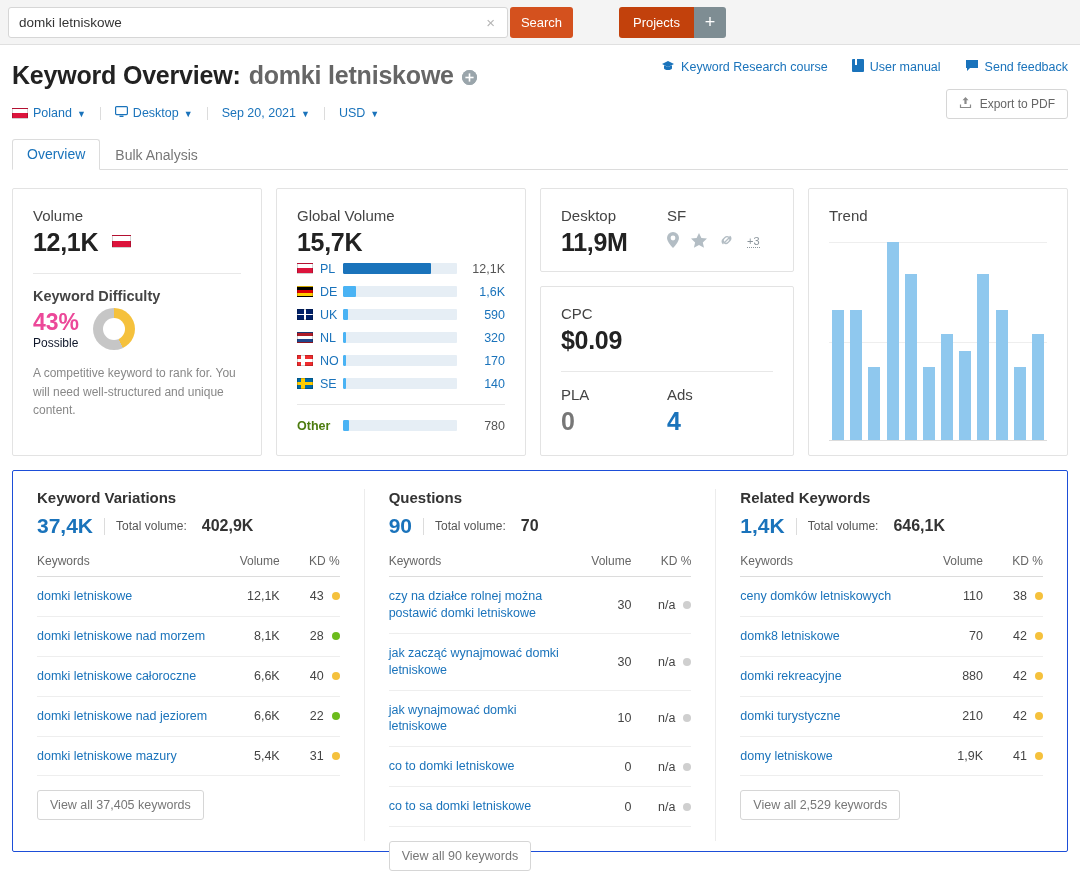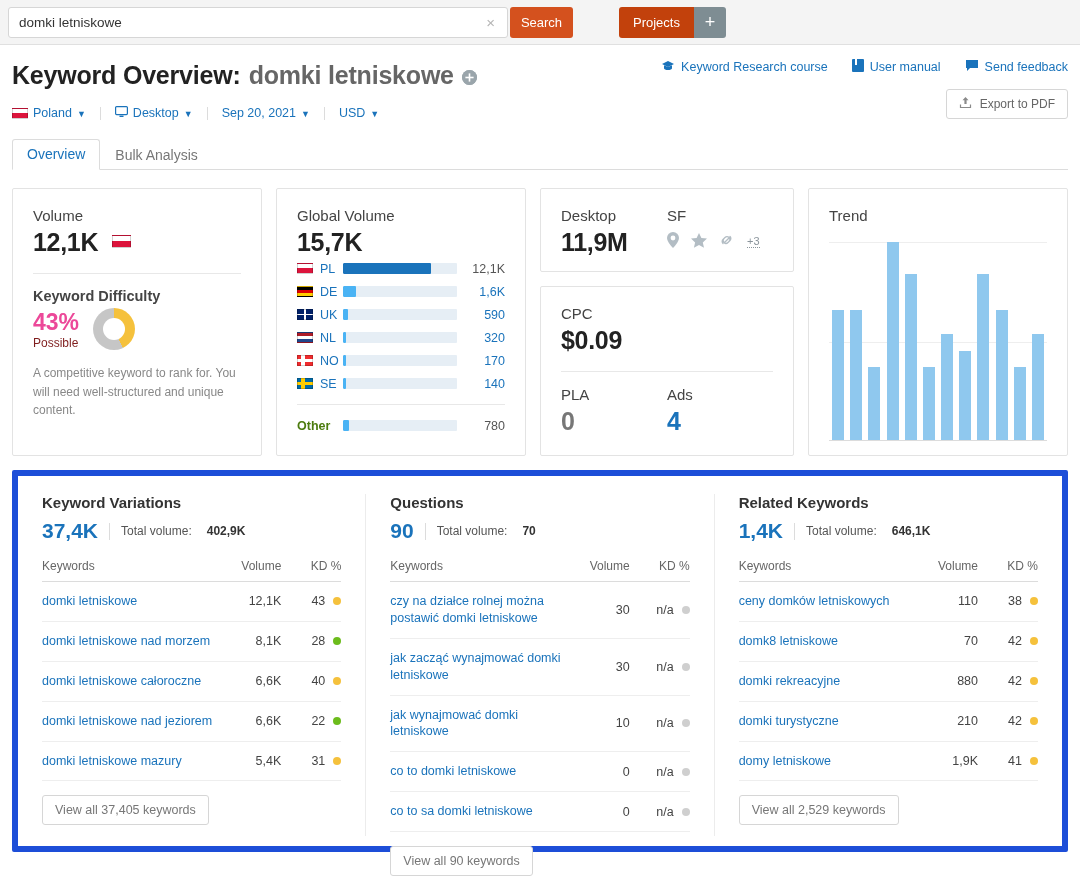--- a/index.html
+++ b/index.html
@@ -134,21 +134,21 @@
     background:#fff; border:1px solid #e3e3e3; border-radius:2px;
     padding:18px 20px;
   }
   .c-label { font-size:15px; color:#444; margin-bottom:4px; }
   .c-big { font-size:25px; font-weight:bold; color:#222; letter-spacing:-.3px; }
 
   .card-volume { width:250px; }
   .hr { height:1px; background:#e8e8e8; margin:16px 0 14px 0; }
   .kd-row { display:flex; align-items:center; gap:14px; margin-top:2px; }
   .kd-num { font-size:23px; font-weight:bold; color:#ec4899; }
-  .kd-sub { font-size:12px; color:#7f1d1d; margin-top:0px; }
+  .kd-sub { font-size:12px; color:#0f172a; margin-top:0px; }
   .kd-desc { font-size:12px; color:#888; line-height:1.55; margin-top:14px; }
 
   .card-global { width:250px; }
   .gv-list { margin-top:0; }
   .gv-row { display:flex; align-items:center; height:23px; }
   .gv-cc { width:46px; display:flex; align-items:center; gap:7px; font-size:12.5px; color:#1a73bb; }
   .gv-bar { flex:1; height:11px; background:#e6eef5; border-radius:1px; position:relative; overflow:hidden; }
   .gv-bar .fill { position:absolute; left:0; top:0; bottom:0; background:#4ab3f4; border-radius:1px; }
   .gv-bar .fill.primary { background:#1a73bb; }
   .gv-val { width:48px; text-align:right; font-size:12.5px; color:#1a73bb; }
@@ -169,31 +169,31 @@
   .card-trend { flex:1; padding:18px 20px 14px 20px; display:flex; flex-direction:column; }
   .trend-chart { flex:1; margin-top:14px; position:relative; }
   .gridline { position:absolute; left:0; right:0; height:1px; background:#eee; }
   .bars { position:absolute; left:0; right:0; bottom:0; top:0; display:flex; align-items:flex-end; gap:0; }
   .bar-slot { flex:1; display:flex; justify-content:center; align-items:flex-end; height:100%; }
   .bar { width:12px; background:#8fc8ee; }
   .axis { position:absolute; left:0; right:0; bottom:0; height:1px; background:#dcdcdc; }
 
   
   .bottom {
-    margin:14px 12px 0 12px; border:6px solid #1d4ed8; border-radius:2px;
+    margin:14px 12px 0 12px; border:1px solid #1d4ed8; border-radius:2px;
     background:#fff; display:flex; padding:18px 0 10px 0; height:382px;
   }
   .bcol { flex:1; padding:0 24px; }
   .bcol + .bcol { border-left:1px solid #ececec; }
   .bcol-title { font-size:15px; font-weight:bold; color:#333; }
   .bcol-sum { display:flex; align-items:center; gap:11px; margin-top:8px; }
   .bcol-sum .big { font-size:21px; font-weight:bold; color:#1a73bb; }
   .bcol-sum .vline { width:1px; height:17px; background:#dcdcdc; }
   .bcol-sum .tv { font-size:12px; color:#555; }
-  .bcol-sum .tvv { font-size:12px; color:#333; font-weight:bold; margin-left:4px; }
+  .bcol-sum .tvv { font-size:16px; color:#333; font-weight:bold; margin-left:4px; }
 
   table.kwt { width:100%; border-collapse:collapse; margin-top:10px; }
   table.kwt th {
     font-weight:normal; font-size:12px; color:#666; text-align:left;
     padding:6px 0 8px 0; border-bottom:1px solid #dcdcdc;
   }
   table.kwt th.r { text-align:right; }
   table.kwt td {
     font-size:12.5px; padding:11px 0; border-bottom:1px solid #eee; vertical-align:middle;
   }

